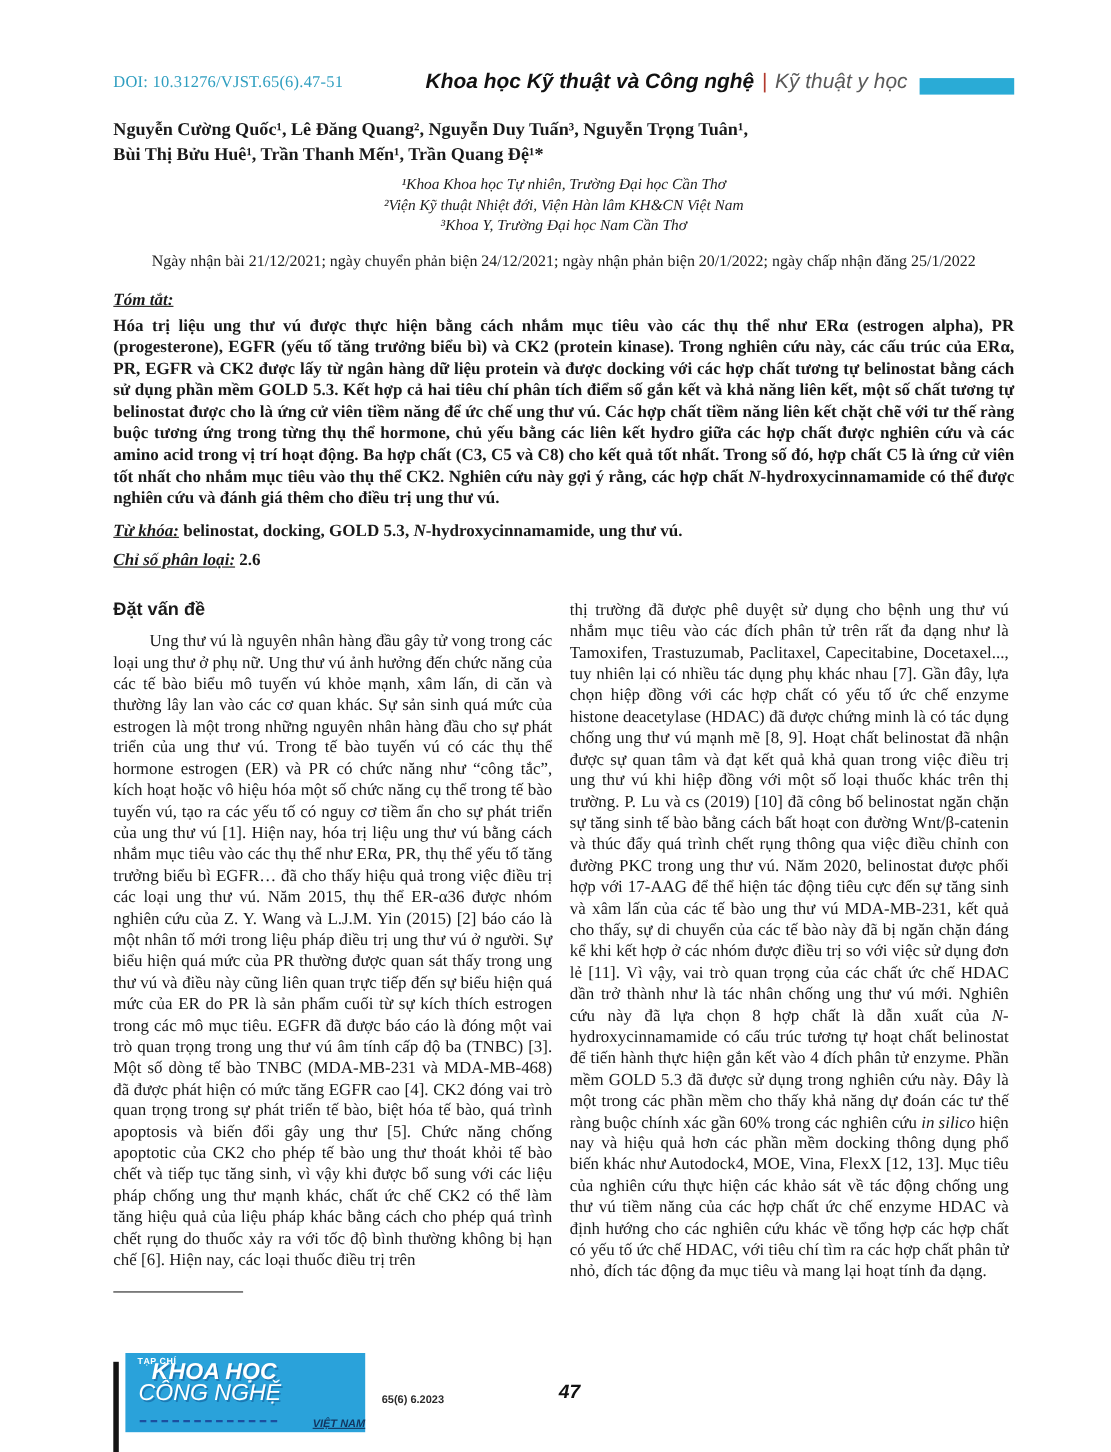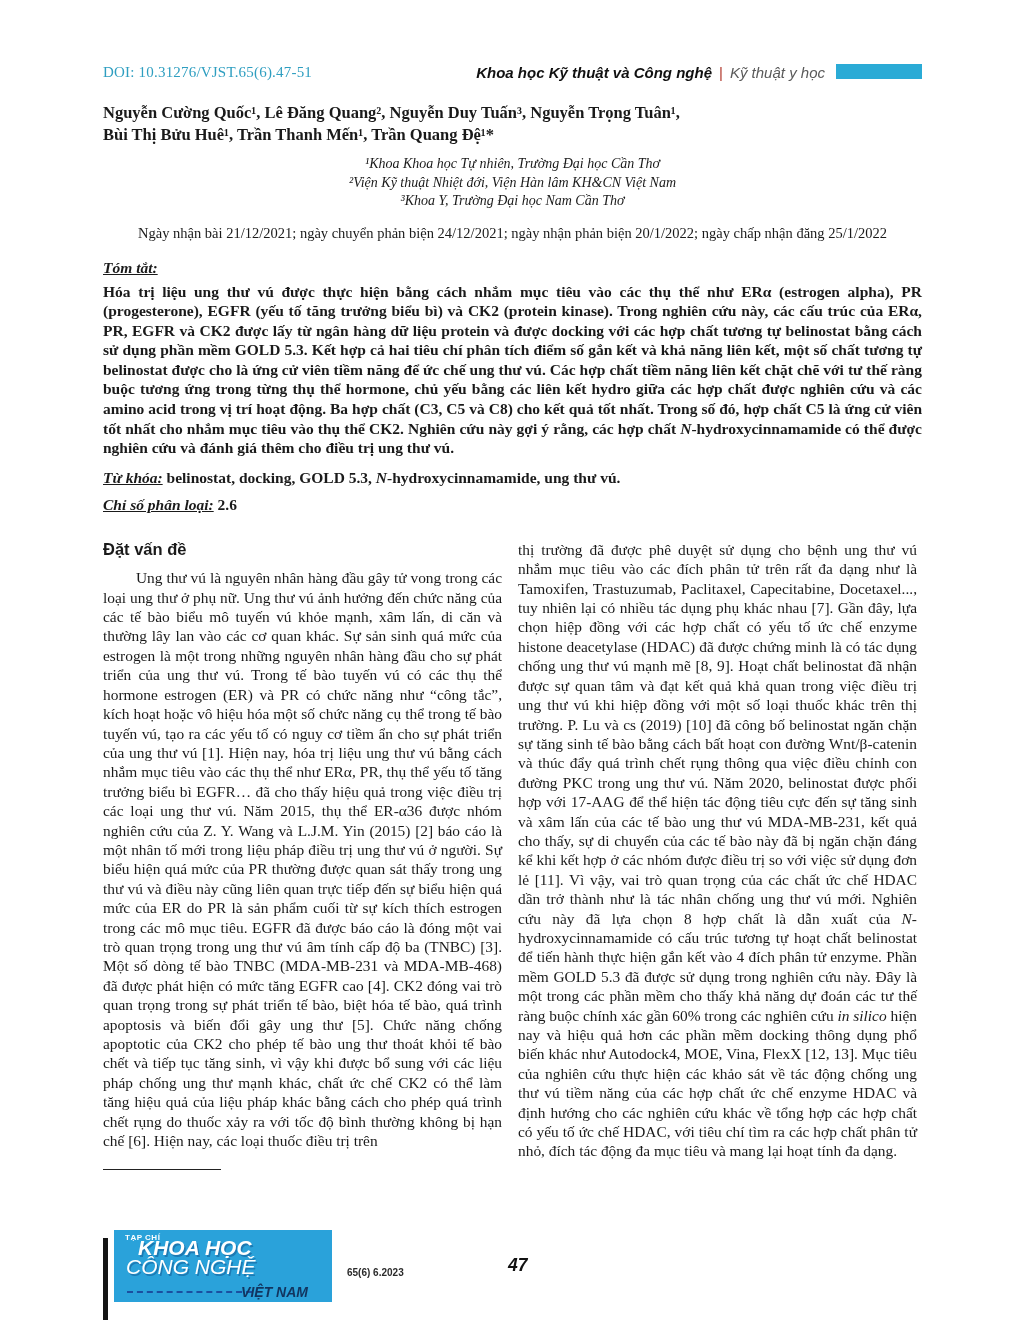--- a/index.html
+++ b/index.html
@@ -10,21 +10,21 @@
     background:#ffffff;
     font-family:"Liberation Serif", serif;
     color:#1a1a1a;
     box-sizing:border-box;
     padding:64px 88px 0 103px;
     overflow:hidden;
   }
   
   .hdr { display:flex; justify-content:space-between; align-items:center; }
   .hdr-doi { color:#2e9ec0; font-size:15px; letter-spacing:0.2px; }
-  .hdr-right { display:flex; align-items:flex-start; gap:7px; font-family:"Liberation Sans", sans-serif; font-style:italic; font-size:15px; }
+  .hdr-right { display:flex; align-items:flex-end; gap:7px; font-family:"Liberation Sans", sans-serif; font-style:italic; font-size:19px; }
   .hdr-journal { font-weight:bold; color:#111; }
   .hdr-sep { color:#b23a2e; font-style:normal; }
   .hdr-section { color:#5a5a5a; }
   .hdr-bar { width:86px; height:15px; background:#2aabd6; margin-left:4px; }
   
   .title { margin-top:40px; text-align:center; font-weight:bold; font-size:30px; line-height:39px; color:#000; }
   .title .it { font-style:italic; }
   
   .authors { margin-top:21px; font-weight:bold; font-size:16.5px; line-height:22px; }
   .affils { margin-top:9px; text-align:center; font-style:italic; font-size:14px; line-height:18.5px; }
@@ -47,21 +47,21 @@
   .col .it { font-style:italic; }
   
   .footnote-rule { width:118px; border:0; border-top:1.6px solid #222; margin:8px 0 4px 0; }
   
   .footer-bar { position:absolute; left:103px; bottom:0; width:5px; height:82px; background:#141414; }
   .logo { position:absolute; left:114px; bottom:18px; width:218px; height:72px; background:#2aa2da; font-family:"Liberation Sans", sans-serif;margin-top:48px; }
   .logo-tagline { position:absolute; top:3px; left:11px; color:#ffffff; font-size:8px; font-weight:bold; letter-spacing:0.5px; }
   .logo-l1 { position:absolute; top:8px; left:24px; color:#ffffff; font-weight:bold; font-style:italic; font-size:21px; line-height:20px; text-shadow:1.5px 1.5px 0 rgba(10,70,130,0.45); white-space:nowrap; }
   .logo-l2 { position:absolute; top:27px; left:12px; color:#ffffff; font-weight:normal; font-style:italic; font-size:21px; line-height:20px; text-shadow:1.5px 1.5px 0 rgba(10,70,130,0.45); white-space:nowrap; }
   .logo-dash { position:absolute; bottom:9px; left:13px; width:125px; border-top:2px dashed #1b4fa0; }
-  .logo-country { position:absolute; bottom:2px; right:24px; color:#12355f; font-weight:bold; font-style:italic; font-size:14px; }
+  .logo-country { position:absolute; bottom:2px; right:0; color:#12355f; font-weight:bold; font-style:italic; font-size:10px;text-decoration:underline; }
   .issue { position:absolute; left:347px; bottom:42px; font-family:"Liberation Sans", sans-serif; font-weight:bold; font-size:10px; color:#2b2b2b; }
   .pageno { position:absolute; left:508px; bottom:44px; font-family:"Liberation Sans", sans-serif; font-weight:bold; font-style:italic; font-size:17.5px; color:#111; }
 </style>
 </head>
 <body>
 
 <div class="page">
 
   <div class="hdr">
     <span class="hdr-doi">DOI: 10.31276/VJST.65(6).47-51</span>

